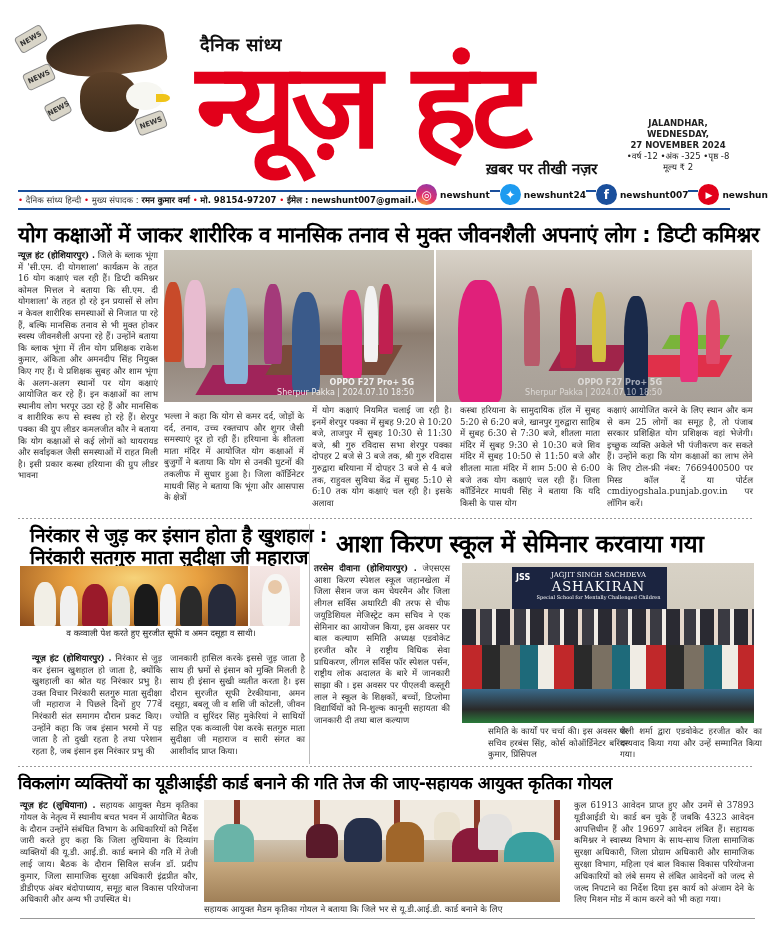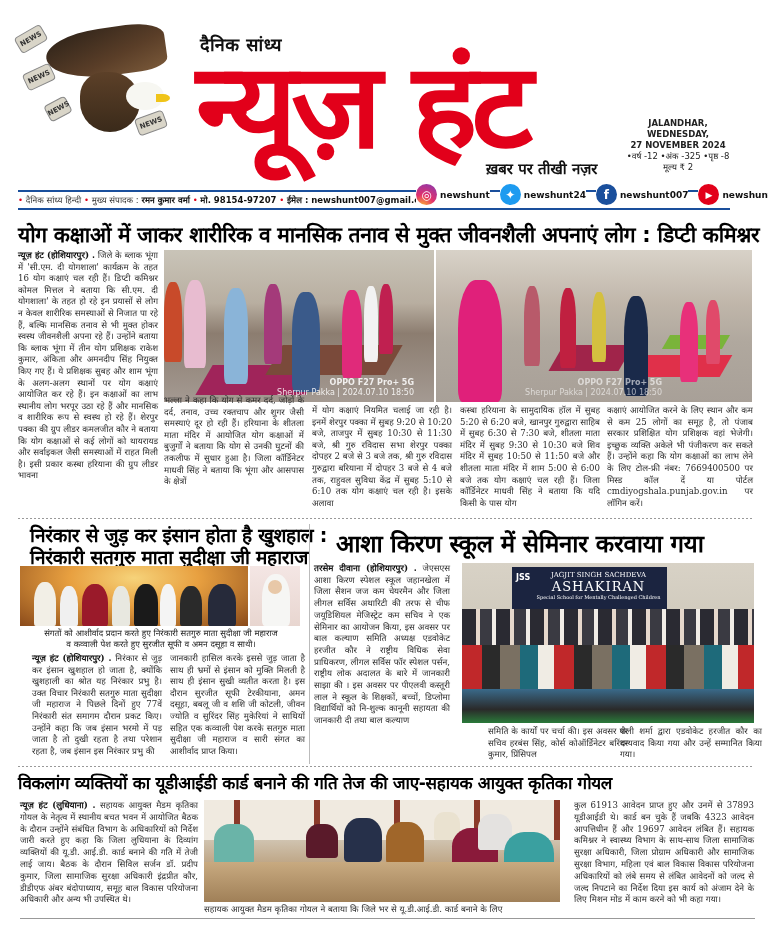--- a/index.html
+++ b/index.html
@@ -160,21 +160,21 @@
   <div class="person" style="left:156px;top:42px;width:14px;height:70px;background:#d4c040"></div>
   <div class="person" style="left:188px;top:46px;width:24px;height:100px;background:#1a2a4a"></div>
   <div class="person" style="left:244px;top:52px;width:18px;height:80px;background:#e8307a"></div>
   <div class="person" style="left:270px;top:50px;width:14px;height:64px;background:#e04a6a"></div>
   <div class="photo-ts" style="right:90px;bottom:4px;opacity:0.7">
     <div style="font-weight:bold">OPPO F27 Pro+ 5G</div>
     <div>Sherpur Pakka | 2024.07.10 18:50</div>
   </div>
 </div>
 
-<div class="col" style="left:164px;top:395px;width:140px">भल्ला ने कहा कि योग से कमर दर्द, जोड़ों के दर्द, तनाव, उच्च रक्तचाप और शुगर जैसी समस्याएं दूर हो रही हैं। हरियाना के शीतला माता मंदिर में आयोजित योग कक्षाओं में बुजुर्गों ने बताया कि योग से उनकी घुटनों की तकलीफ में सुधार हुआ है। जिला कॉर्डिनेटर माधवी सिंह ने बताया कि भूंगा और आसपास के क्षेत्रों</div>
+<div class="col" style="left:164px;top:411px;width:140px">भल्ला ने कहा कि योग से कमर दर्द, जोड़ों के दर्द, तनाव, उच्च रक्तचाप और शुगर जैसी समस्याएं दूर हो रही हैं। हरियाना के शीतला माता मंदिर में आयोजित योग कक्षाओं में बुजुर्गों ने बताया कि योग से उनकी घुटनों की तकलीफ में सुधार हुआ है। जिला कॉर्डिनेटर माधवी सिंह ने बताया कि भूंगा और आसपास के क्षेत्रों</div>
 <div class="col" style="left:312px;top:405px;width:140px">में योग कक्षाएं नियमित चलाई जा रही है। इनमें शेरपुर पक्का में सुबह 9:20 से 10:20 बजे, ताजपुर में सुबह 10:30 से 11:30 बजे, श्री गुरु रविदास सभा शेरपुर पक्का दोपहर 2 बजे से 3 बजे तक, श्री गुरु रविदास गुरुद्वारा बरियाना में दोपहर 3 बजे से 4 बजे तक, राहुवल सुविधा केंद्र में सुबह 5:10 से 6:10 तक योग कक्षाएं चल रही है। इसके अलावा</div>
 <div class="col" style="left:460px;top:405px;width:140px">कस्बा हरियाना के सामुदायिक हॉल में सुबह 5:20 से 6:20 बजे, खानपुर गुरुद्वारा साहिब में सुबह 6:30 से 7:30 बजे, शीतला माता मंदिर में सुबह 9:30 से 10:30 बजे शिव मंदिर में सुबह 10:50 से 11:50 बजे और शीतला माता मंदिर में शाम 5:00 से 6:00 बजे तक योग कक्षाएं चल रही हैं। जिला कॉर्डिनेटर माधवी सिंह ने बताया कि यदि किसी के पास योग</div>
 <div class="col" style="left:607px;top:405px;width:146px">कक्षाएं आयोजित करने के लिए स्थान और कम से कम 25 लोगों का समूह है, तो पंजाब सरकार प्रशिक्षित योग प्रशिक्षक वहां भेजेगी। इच्छुक व्यक्ति अकेले भी पंजीकरण कर सकते हैं। उन्होंने कहा कि योग कक्षाओं का लाभ लेने के लिए टोल-फ्री नंबर: 7669400500 पर मिस्ड कॉल दें या पोर्टल cmdiyogshala.punjab.gov.in पर लॉगिन करें।</div>
 
 <div class="divider" style="left:18px;top:518px;width:735px"></div>
 
 <div class="headline" style="left:30px;top:524px;font-size:19px;line-height:22px;text-align:center;width:270px">
   <div>निरंकार से जुड़ कर इंसान होता है खुशहाल :</div>
   <div>निरंकारी सतगुरु माता सुदीक्षा जी महाराज</div>
 </div>
@@ -190,21 +190,20 @@
   <div class="singer" style="left:160px;top:20px;width:22px;height:40px;background:#2a2a2a"></div>
   <div class="singer" style="left:188px;top:18px;width:28px;height:42px;background:#262a3a"></div>
 </div>
 <div class="photo" style="left:250px;top:566px;width:50px;height:60px">
   <div style="position:absolute;inset:0;background:linear-gradient(180deg,#f4e6e4,#e8d6d0)"></div>
   <div style="position:absolute;left:12px;top:8px;width:28px;height:52px;background:#f6f6f4;border-radius:45% 45% 10% 10%"></div>
   <div style="position:absolute;left:18px;top:14px;width:14px;height:14px;background:#e8c8a8;border-radius:50%"></div>
 </div>
 
 <div style="position:absolute;left:20px;top:628px;width:282px;text-align:center;font-size:8.4px;line-height:11px;color:#222">
-  <div>संगतों को आशीर्वाद प्रदान करते हुए निरंकारी सतगुरु माता सुदीक्षा जी महाराज</div>
   <div>व कव्वाली पेश करते हुए सुरजीत सूफी व अमन दसूहा व साथी।</div>
 </div>
 
 <div class="col" style="left:32px;top:653px;width:130px">
   <span class="lead">न्यूज़ हंट (होशियारपुर) .</span>
   <span>निरंकार से जुड़ कर इंसान खुशहाल हो जाता है, क्योंकि खुशहाली का श्रोत यह निरंकार प्रभु है। उक्त विचार निरंकारी सतगुरु माता सुदीक्षा जी महाराज ने पिछले दिनों हुए 77वें निरंकारी संत समागम दौरान प्रकट किए। उन्होंने कहा कि जब इंसान भरमो में पड़ जाता है तो दुखी रहता है तथा परेशान रहता है, जब इंसान इस निरंकार प्रभु की</span>
 </div>
 <div class="col" style="left:170px;top:653px;width:135px">जानकारी हासिल करके इससे जुड़ जाता है साथ ही भ्रमों से इंसान को मुक्ति मिलती है साथ ही इंसान सुखी व्यतीत करता है। इस दौरान सुरजीत सूफी टेरकीयाना, अमन दसूहा, बबलू जी व शशि जी कोटली, जीवन ज्योति व सुरिंदर सिंह मुकेरियां ने साथियों सहित एक कव्वाली पेश करके सतगुरु माता सुदीक्षा जी महाराज व सारी संगत का आशीर्वाद प्राप्त किया।</div>
 
 <div class="vrule" style="left:309px;top:524px;height:240px"></div>

